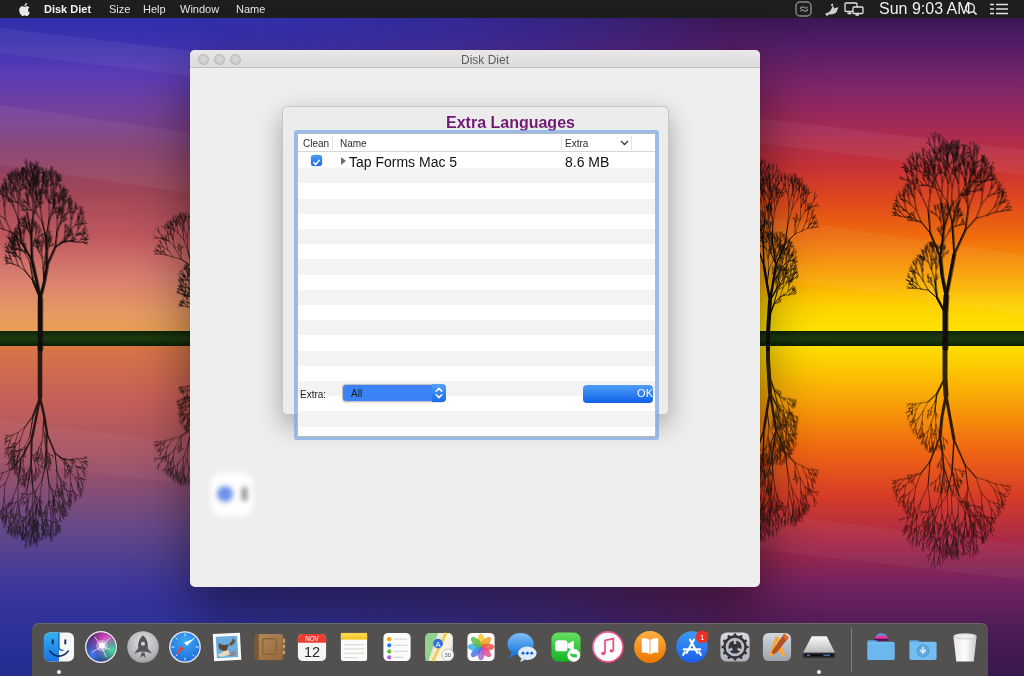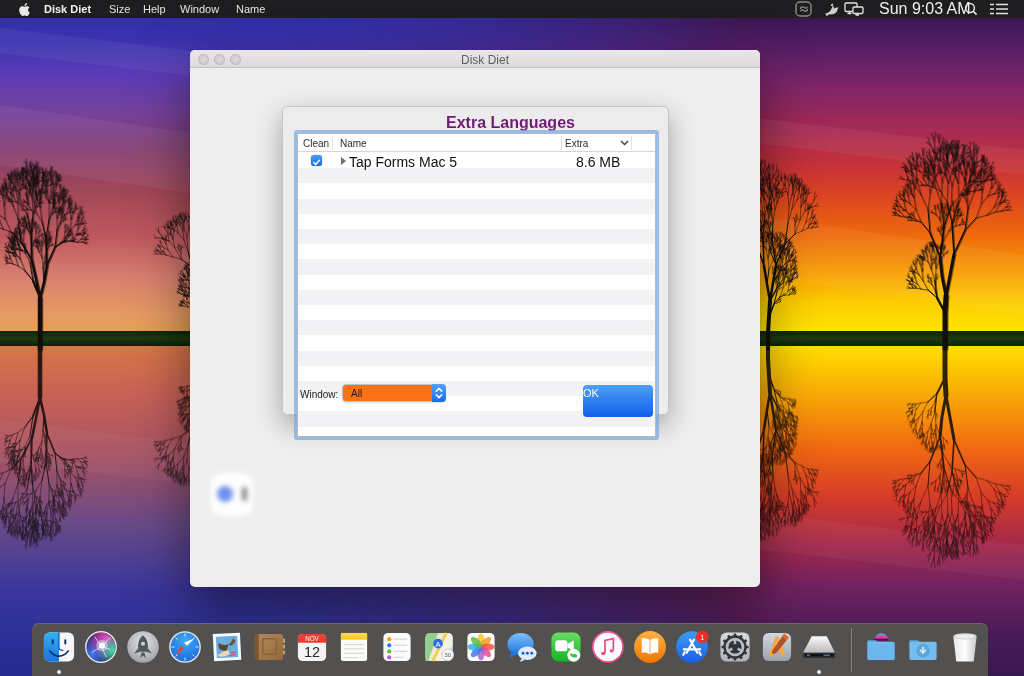--- a/index.html
+++ b/index.html
@@ -21,24 +21,24 @@
 #dlgtitle{position:absolute;left:163px;top:9.5px;font-size:16px;font-weight:bold;color:#701a75;line-height:12px}
 #tbl{position:absolute;left:14px;top:26px;width:359px;height:304px;background:#ffffff;border:1px solid #b9b9b9;box-shadow:0 0 0 3px rgba(120,167,228,.7);border-radius:1px}
 #thead{position:absolute;left:0;top:0;right:0;height:18px;background:#fff;border-bottom:1px solid #d6d6d6;font-size:10px;color:#2d2d2d}
 #thead span{position:absolute;top:5px;line-height:10px}
 .vsep{position:absolute;top:2px;height:14px;width:1px;background:#e2e2e2}
 #rows{position:absolute;left:0;top:19px;right:0;bottom:0;background:repeating-linear-gradient(180deg,#fff 0px,#fff 15.2px,#f3f3f5 15.2px,#f3f3f5 30.4px)}
 #cb{position:absolute;left:13px;top:2px;width:11px;height:11px;border-radius:2.5px;background:linear-gradient(#479bf5,#1c6ced);box-shadow:0 0 0 .5px rgba(0,0,0,.15)}
 #row1{position:absolute;left:0;top:0;right:0;height:15.2px;font-size:14px;color:#111}
 
 #selectlbl{position:absolute;left:17px;top:282.5px;font-size:10px;line-height:10px;color:#1a1a1a}
-#popup{position:absolute;left:59px;top:277px;width:104px;height:18px;background:#f97316;border:1px solid #c3c3c3;border-radius:4px;box-shadow:0 .5px 1px rgba(0,0,0,.12)}
+#popup{position:absolute;left:59px;top:277px;width:104px;height:18px;background:#3b82f6;border:1px solid #c3c3c3;border-radius:4px;box-shadow:0 .5px 1px rgba(0,0,0,.12)}
 #popup .lbl{position:absolute;left:8px;top:4px;font-size:10px;line-height:10px;color:#1a1a1a}
 #popup .step{position:absolute;right:-1px;top:-1px;width:14px;height:18px;border-radius:0 4px 4px 0;background:linear-gradient(#55a1f8,#1a6bee)}
-#okbtn{position:absolute;left:300px;top:278px;width:70px;height:32px;border-radius:4px;background:linear-gradient(#4f9ef8,#1060ea);color:#fff;font-size:11px;text-align:left;line-height:17px}
+#okbtn{position:absolute;left:300px;top:278px;width:70px;height:18px;border-radius:4px;background:linear-gradient(#4f9ef8,#1060ea);color:#fff;font-size:11px;text-align:right;line-height:17px}
 
 #dock{position:absolute;left:32px;top:623px;width:956px;height:53px;background:#525150;border-radius:7px 7px 0 0;box-shadow:inset 0 1px 0 rgba(255,255,255,.14)}
 .dicon{position:absolute;top:7px;width:34px;height:34px}
 .dot{position:absolute;width:4px;height:4px;border-radius:50%;background:#f2f2f2}
 #docksep{position:absolute;left:819px;top:5px;width:1px;height:44px;background:rgba(255,255,255,.28)}
 </style></head>
 <body>
 
 <svg id="wall" width="1024" height="676" viewBox="0 0 1024 676">
 <defs>
@@ -224,25 +224,25 @@
       </div>
       <div id="rows">
         <div id="row1">
           <div id="cb"><svg width="11" height="11" viewBox="0 0 11 11">
                 <path d="M2.7 5.6l1.9 2 3.7-4.4" fill="none" stroke="#fff" stroke-width="1.4" stroke-linecap="round"></path>
               </svg></div>
           <svg style="position:absolute;left:42px;top:4px" width="7" height="8" viewBox="0 0 7 8">
               <path d="M1 0l5 4-5 4z" fill="#6e6e6e"></path>
             </svg>
           <span style="position:absolute;left:51px;top:3.5px;line-height:10px">Tap Forms Mac 5</span>
-          <span style="position:absolute;left:278px;top:3.5px;line-height:10px">8.6 MB</span>
+          <span style="position:absolute;left:267px;top:3.5px;line-height:10px">8.6 MB</span>
         </div>
       </div>
     </div>
-    <span id="selectlbl">Window:</span>
+    <span id="selectlbl">Extra:</span>
     <div id="popup">
       <span class="lbl">All</span>
       <div class="step"><svg width="14" height="18" viewBox="0 0 14 18">
             <path d="M4.2 7.2L7 4.4l2.8 2.8M4.2 10.8L7 13.6l2.8-2.8" fill="none" stroke="#fff" stroke-width="1.5" stroke-linecap="round" stroke-linejoin="round"></path>
           </svg></div>
     </div>
     <div id="okbtn">OK</div>
   </div>
 </div>
 

